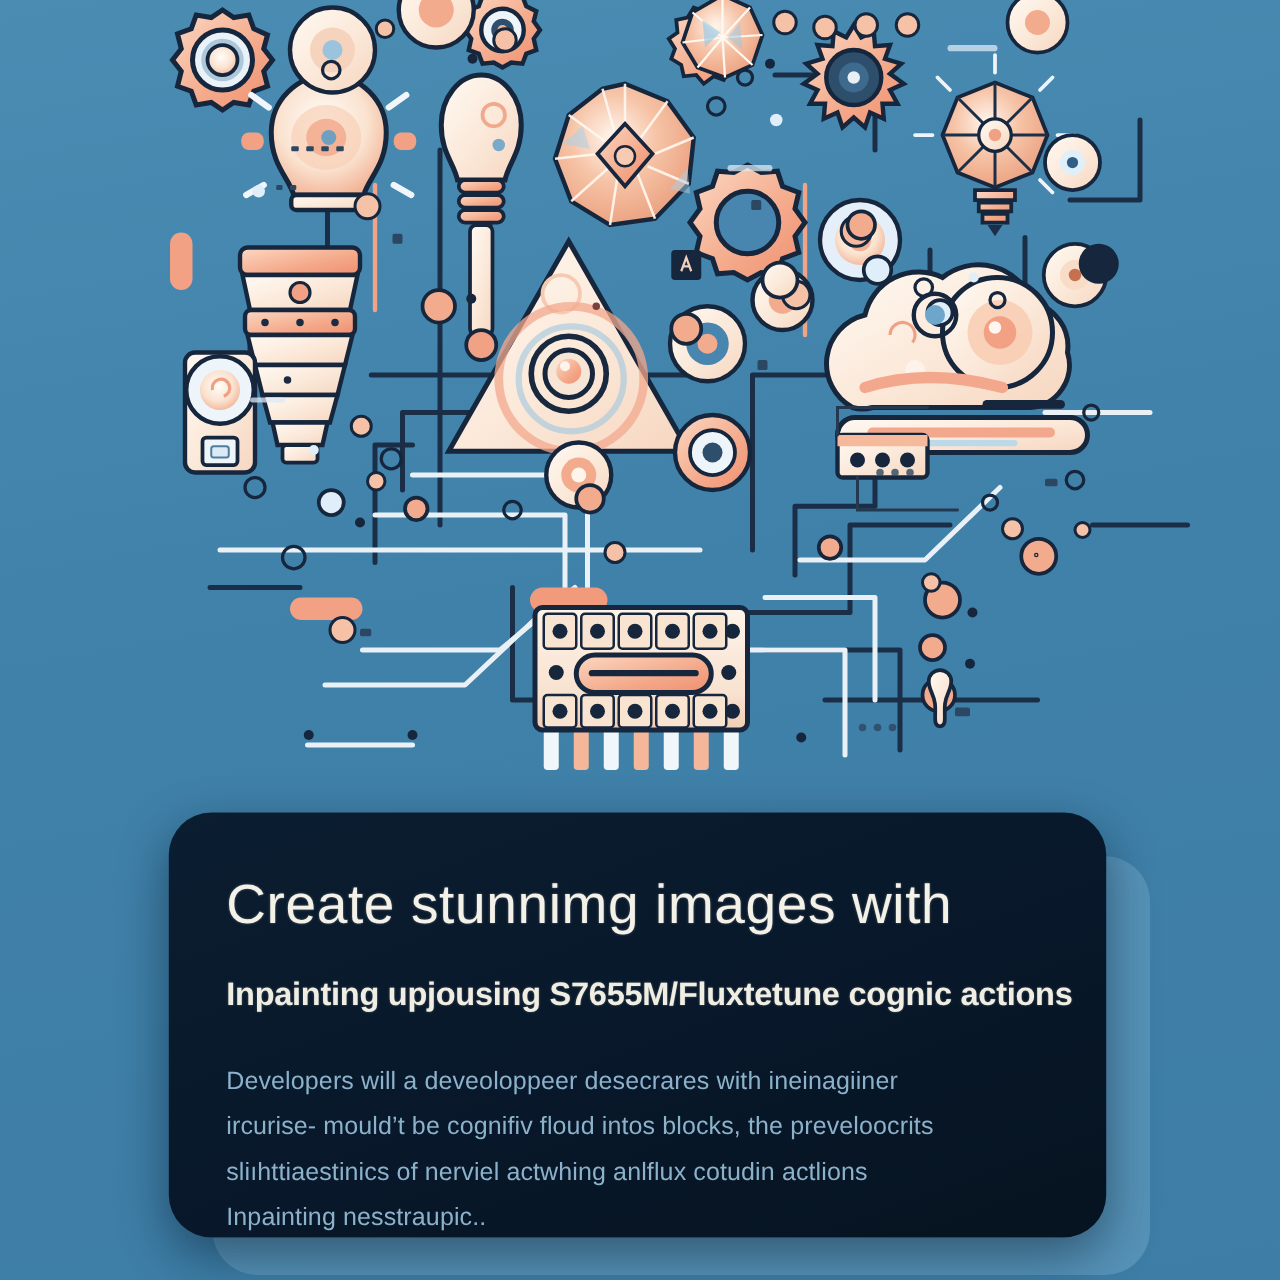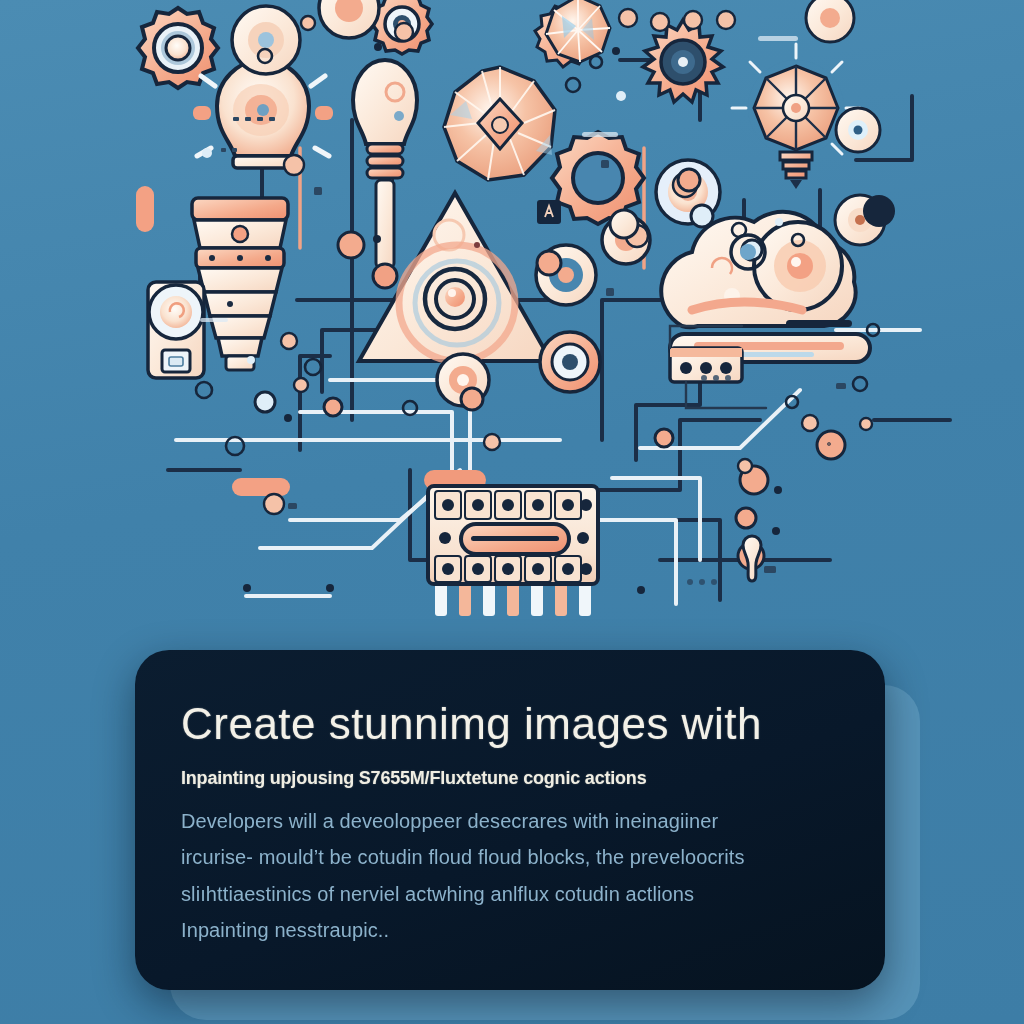--- a/index.html
+++ b/index.html
@@ -40,30 +40,30 @@
   .headline {
     font-size:44px;
     font-weight:300;
     letter-spacing:.5px;
     color:#f3f1e8;
     line-height:1.0;
     white-space:nowrap;
     text-shadow: 0 0 2px rgba(240,238,228,.35);
   }
   .subhead {
-    margin-top:22px;
-    font-size:18px;
+    margin-top:34px;
+    font-size:26px;
     font-weight:700;
     letter-spacing:-.2px;
     color:#f0eee3;
     white-space:nowrap;
     text-shadow: 0 0 2px rgba(240,238,228,.3);
   }
   .body-copy {
-    margin-top:14px;
+    margin-top:36px;
     font-size:20px;
     font-weight:400;
     line-height:1.82;
     color:#8cb2cb;
     letter-spacing:.1px;
   }
   .body-copy div { white-space:nowrap; }
 </style>
 </head>
 <body>
@@ -529,19 +529,19 @@
     </svg>
   </div>
 
   <div class="card-shadow"></div>
 
   <div class="card">
     <div class="headline">Create stunnimg images with</div>
     <div class="subhead">Inpainting upjousing S7655M/Fluxtetune cognic actions</div>
     <div class="body-copy">
       <div>Developers will a deveoloppeer desecrares with ineinagiiner</div>
-      <div>ircurise- mould’t be cotudin floud floud blocks, the preveloocrits</div>
+      <div>ircurise- mould’t be cognifiv floud intos blocks, the preveloocrits</div>
       <div>sliıhttiaestinics of nerviel actwhing anlflux cotudin actlions</div>
       <div>Inpainting nesstraupic..</div>
     </div>
   </div>
 
 </div>
 
 </body></html>

